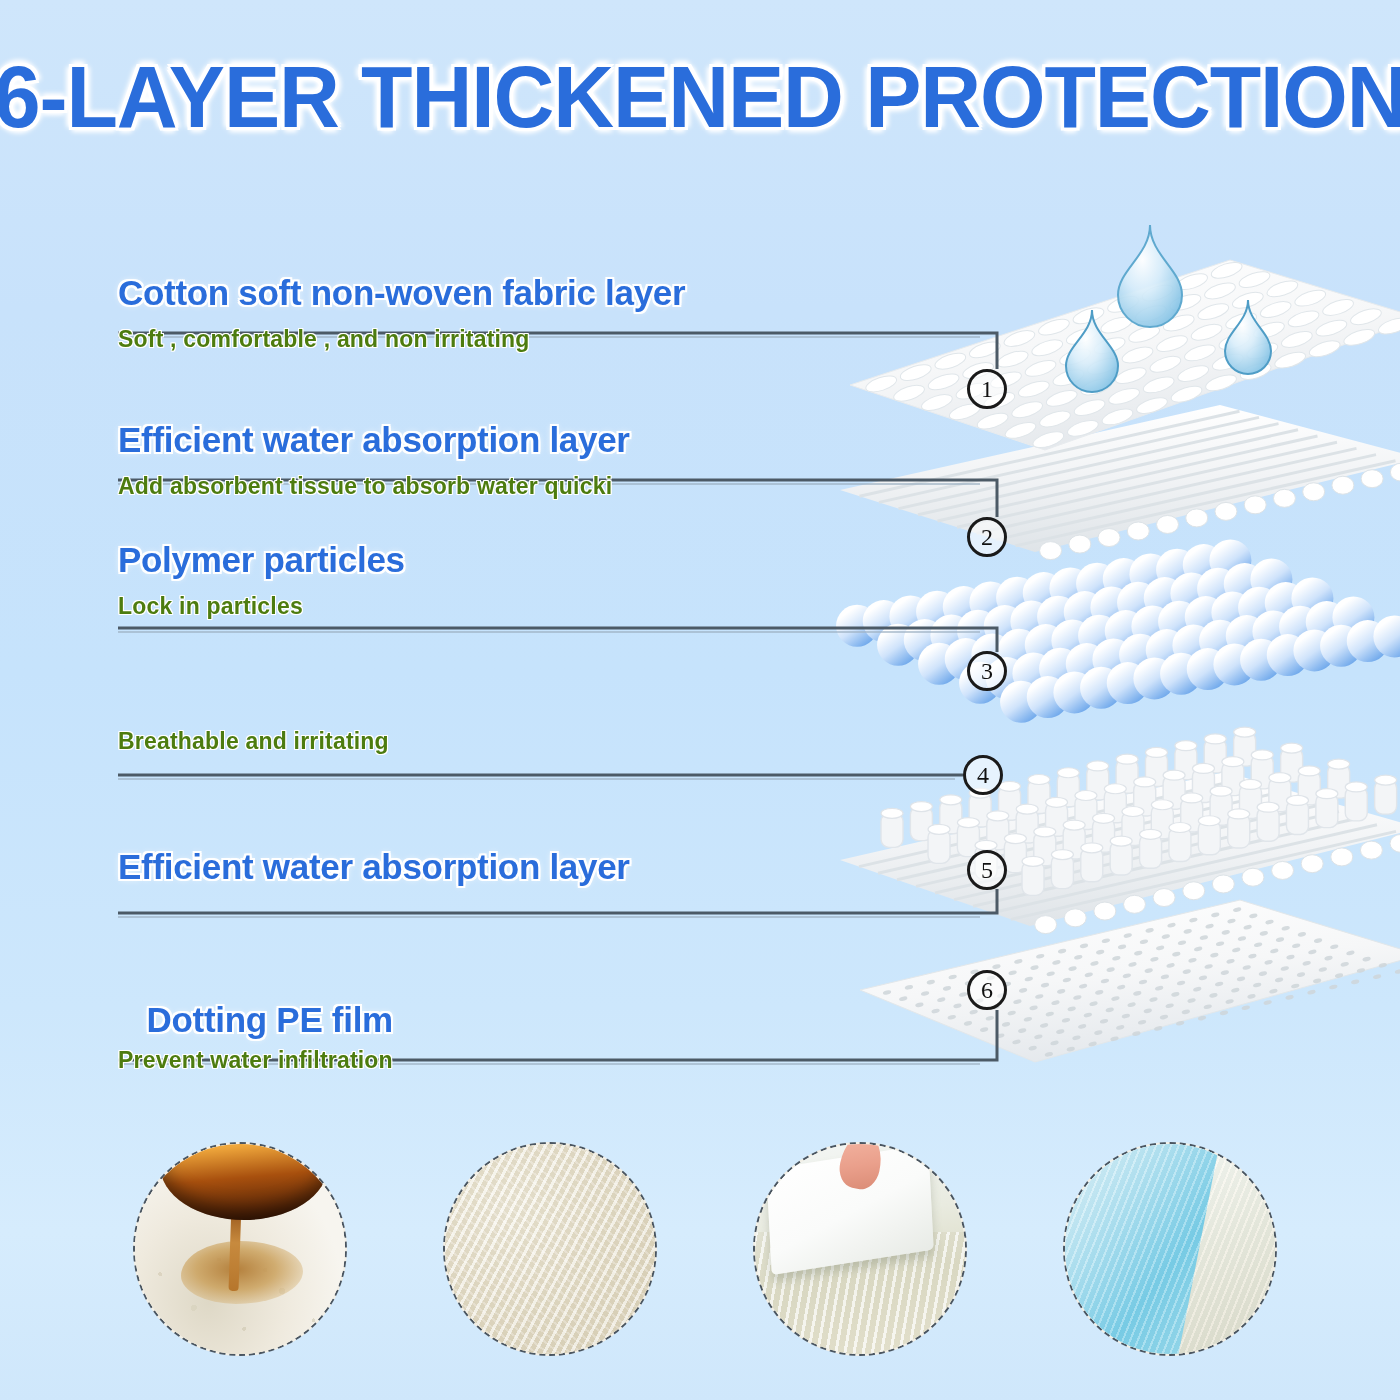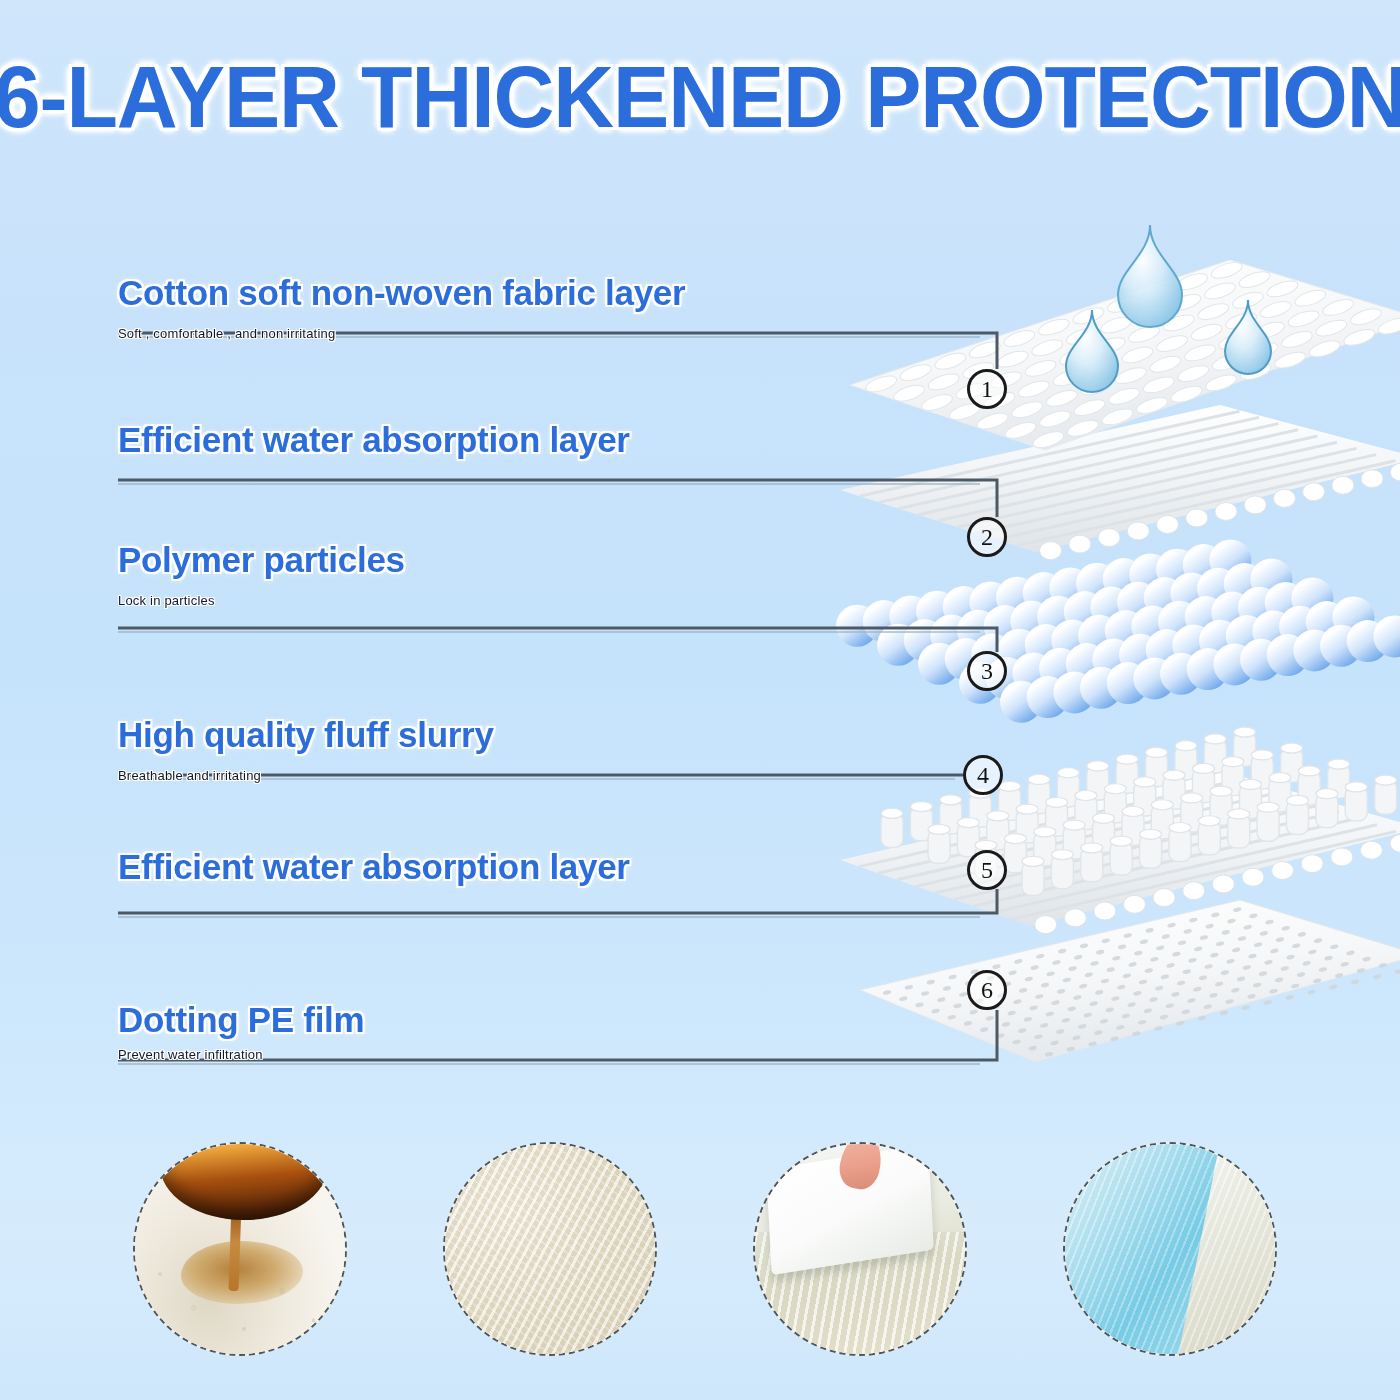--- a/index.html
+++ b/index.html
@@ -73,23 +73,23 @@
     letter-spacing: -0.3px;
     text-shadow:
       -2px 0 0 #fff, 2px 0 0 #fff,
        0 -2px 0 #fff, 0 2px 0 #fff,
       -2px -2px 0 #fff, 2px -2px 0 #fff,
       -2px 2px 0 #fff, 2px 2px 0 #fff,
        0 0 7px #fff;
     text-align: right;
   }
   .layer-sub {
-    font-size: 13px;
-    font-weight: normal;
-    color: #0f172a;
+    font-size: 23px;
+    font-weight: bold;
+    color: #4d7c0f;
     letter-spacing: 0.2px;
     white-space: nowrap;
     margin-top: 13px;
     text-shadow:
       -1px 0 0 #fff, 1px 0 0 #fff,
        0 -1px 0 #fff, 0 1px 0 #fff,
       -1px -1px 0 #fff, 1px -1px 0 #fff,
       -1px 1px 0 #fff, 1px 1px 0 #fff;
   }
 
@@ -806,27 +806,27 @@
     <path d="M118,1064 L980,1064"></path>
   </g>
 </svg>
 
 <div class="layer-block" style="top:273px">
   <div class="layer-title">Cotton soft non-woven fabric layer</div>
   <div class="layer-sub">Soft , comfortable , and non irritating</div>
 </div>
 <div class="layer-block" style="top:420px">
   <div class="layer-title">Efficient water absorption layer</div>
+  <div class="layer-sub">Add absorbent tissue to absorb water quicki</div>
 </div>
 <div class="layer-block" style="top:540px">
   <div class="layer-title">Polymer particles</div>
   <div class="layer-sub">Lock in particles</div>
 </div>
 <div class="layer-block" style="top:715px">
-  <div class="layer-title">High quality fluff slurry</div>
   <div class="layer-sub">Breathable and irritating</div>
 </div>
 <div class="layer-block" style="top:847px">
   <div class="layer-title">Efficient water absorption layer</div>
 </div>
 <div class="layer-block" style="top:1000px">
   <div class="layer-title">Dotting PE film</div>
   <div class="layer-sub" style="margin-top:7px">Prevent water infiltration</div>
 </div>
 

